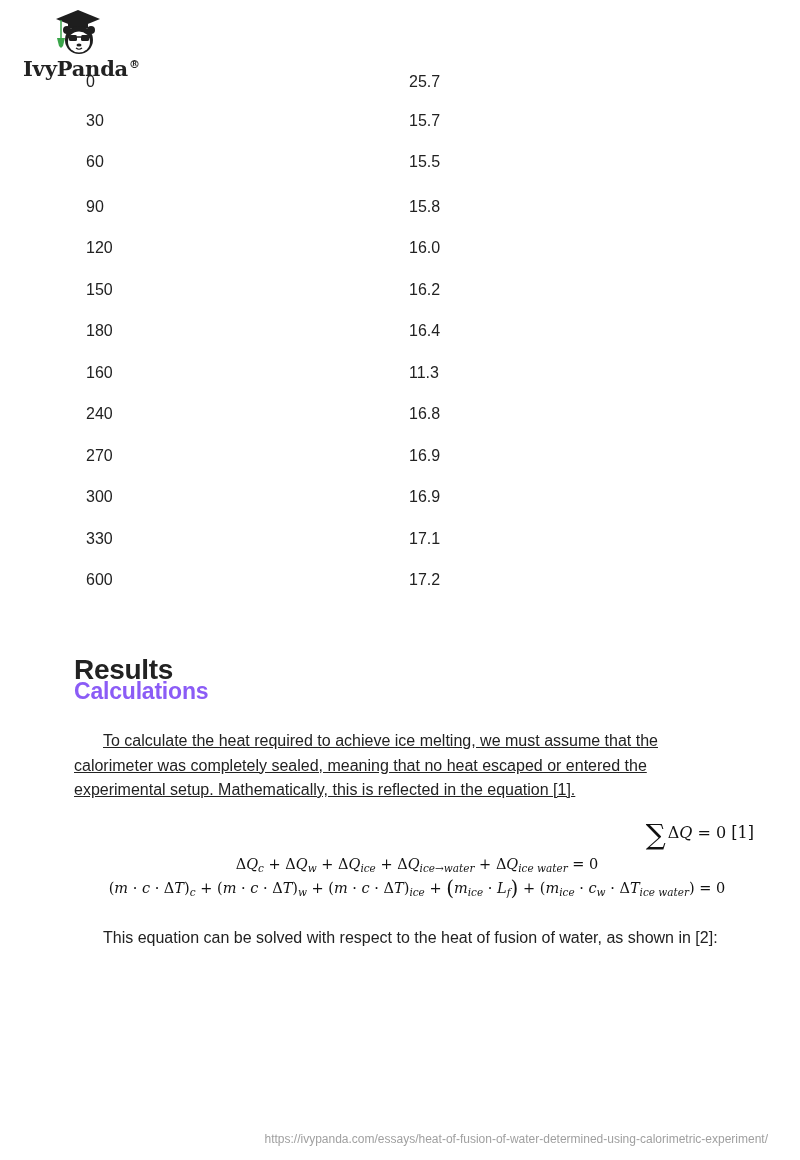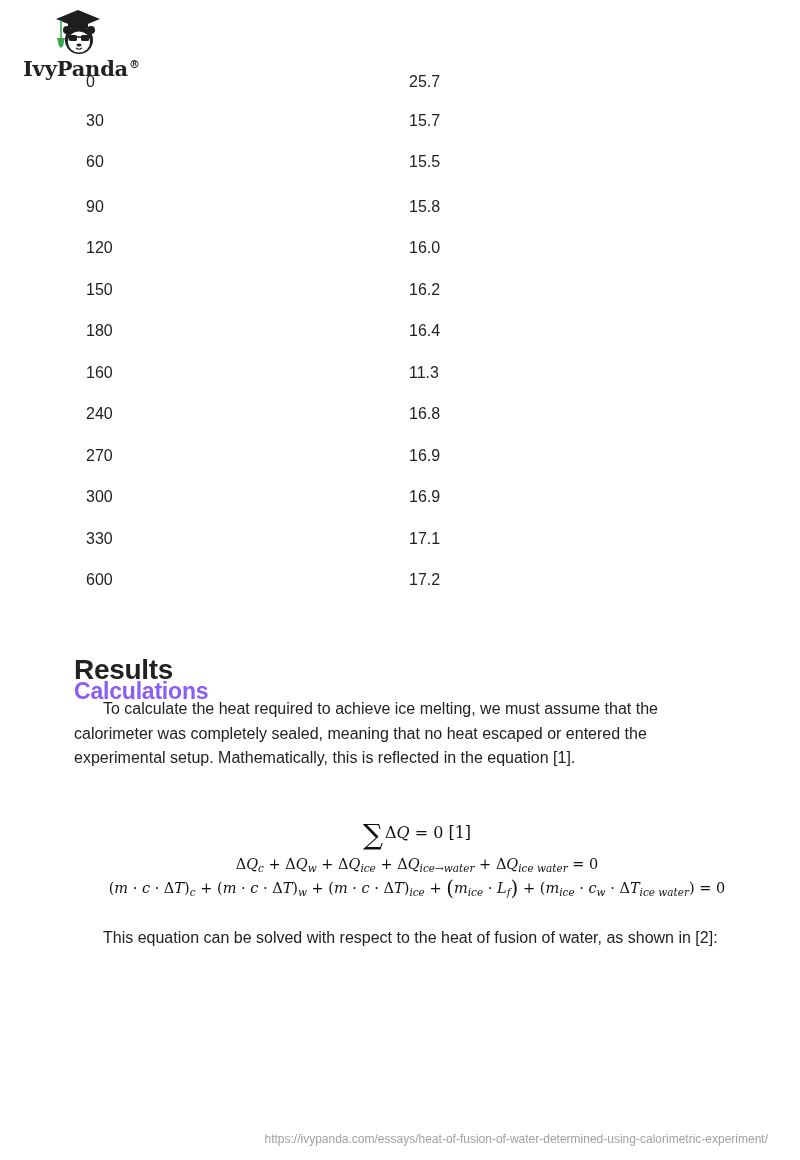--- a/index.html
+++ b/index.html
@@ -14,26 +14,26 @@
     .running-title { position: absolute; right: 32px; top: 15px; font-size: 12.5px; color: #808080; }
     .data-table { position: absolute; left: 86px; top: 73px; width: 400px; }
     .data-row { position: absolute; left: 0; height: 20px; width: 400px; font-size: 16px; color: #222; }
     .data-row .c1 { position: absolute; left: 0; top: 0; }
     .data-row .c2 { position: absolute; left: 323px; top: 0; }
 
     .h2 { position: absolute; left: 74px; top: 618px; font-size: 28px; font-weight: bold; color: #222; letter-spacing: -0.3px; margin-top: 36px; }
     .h3 { position: absolute; left: 74px; top: 678px; font-size: 23px; font-weight: bold; color: #8b5cf6; letter-spacing: -0.2px; }
 
     .para { position: absolute; left: 74px; width: 665px; font-size: 16px; line-height: 24.5px; color: #222; text-indent: 29px; }
-    .p1 { top: 697px; }
+    .p1 { top: 729px; text-decoration: underline; }
     .p2 { top: 926px; }
 
     .equations { position: absolute; left: 80px; top: 818px; width: 674px; font-family: "DejaVu Serif", serif; color: #111; text-align: center; }
     .eq { position: absolute; left: 0; width: 674px; text-align: center; white-space: nowrap; }
-    .eq1 { top: 0; font-size: 16px; }
+    .eq1 { top: 0; font-size: 16px; text-align: right; }
     .eq1 .sum { font-size: 28px; vertical-align: -6px; margin-right: 2px; }
     .eq2 { top: 38px; font-size: 14.5px; }
     .eq3 { top: 58px; font-size: 14.5px; }
     .eq i { font-style: italic; }
     .eq sub { font-size: 10.5px; font-style: italic; vertical-align: -3px; }
     .eq .big { font-size: 20px; vertical-align: -2px; }
 
     .footer-url { position: absolute; right: 32px; top: 1132px; font-size: 12px; color: #a0a0a0; }
   </style>
 </head>

